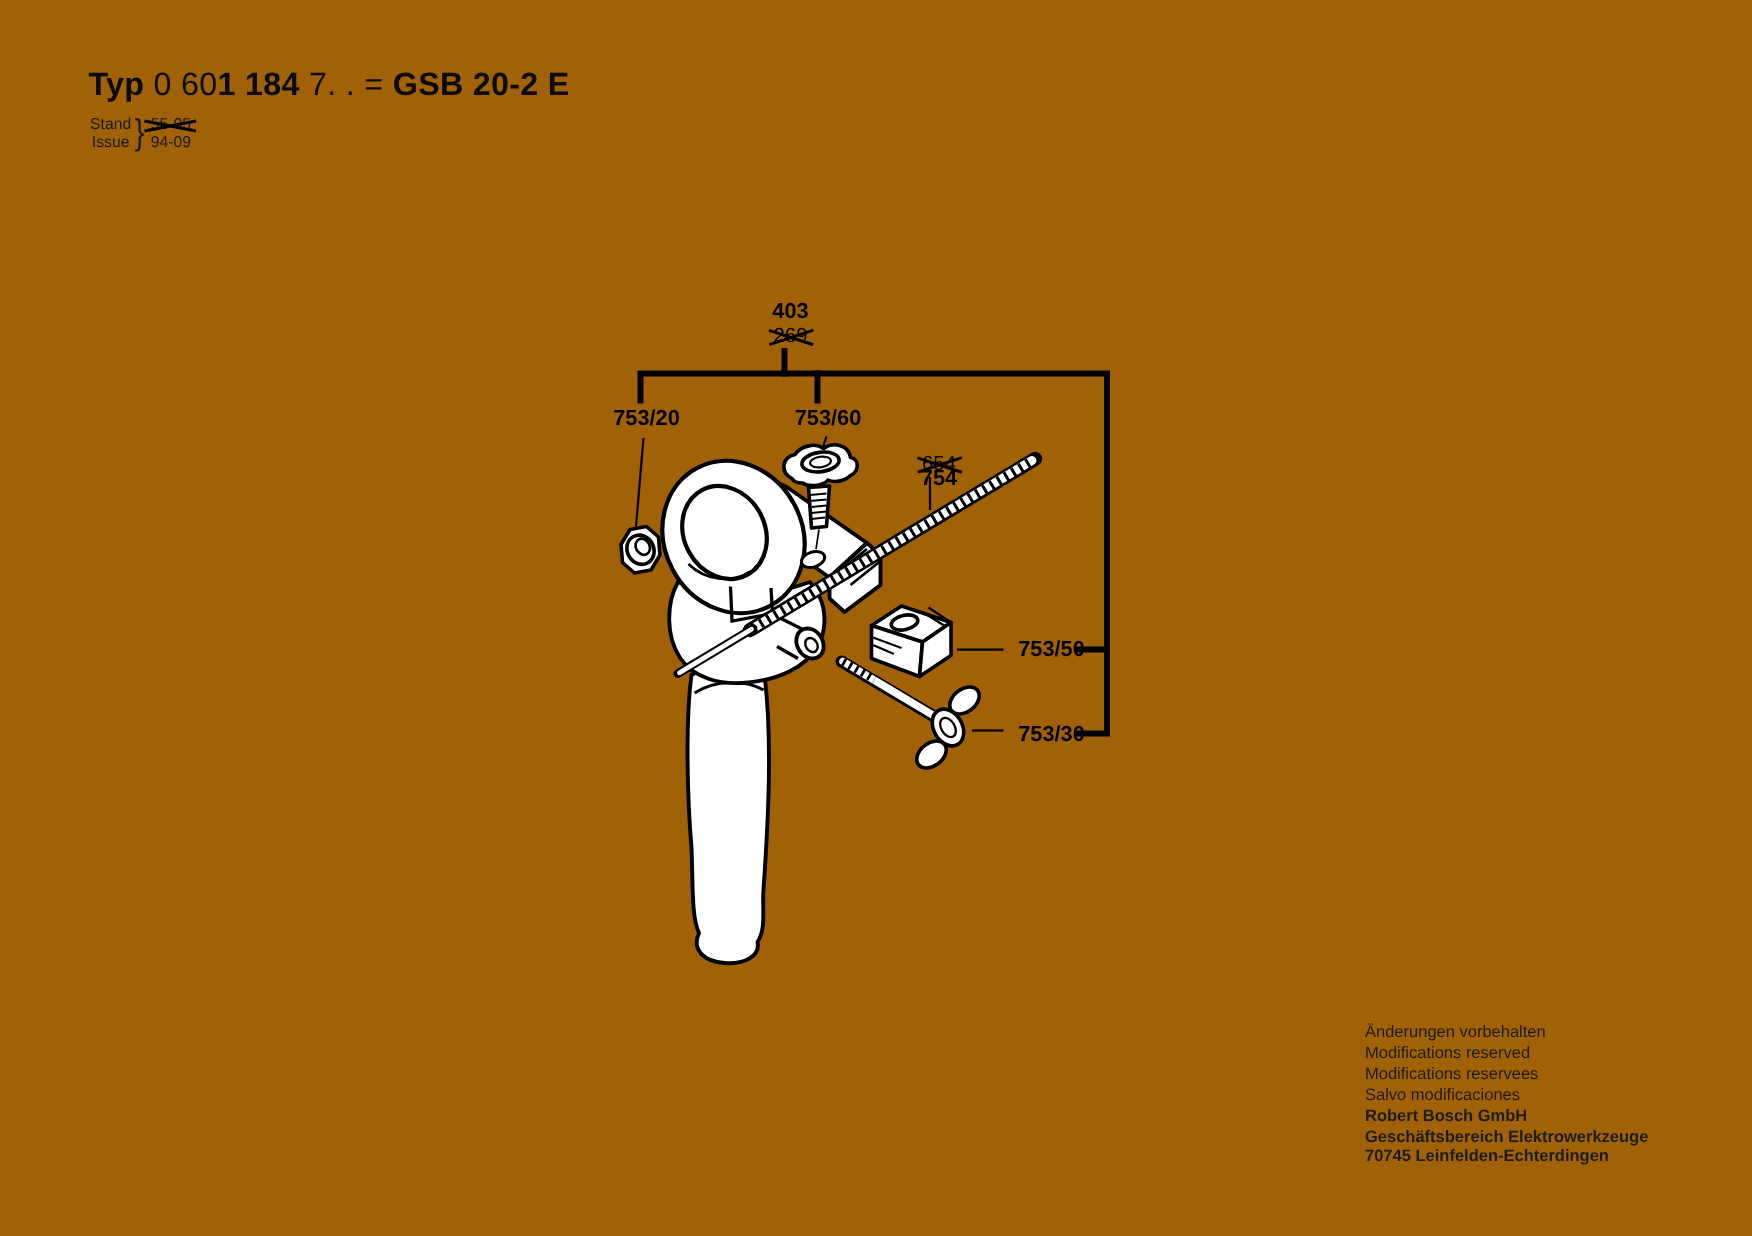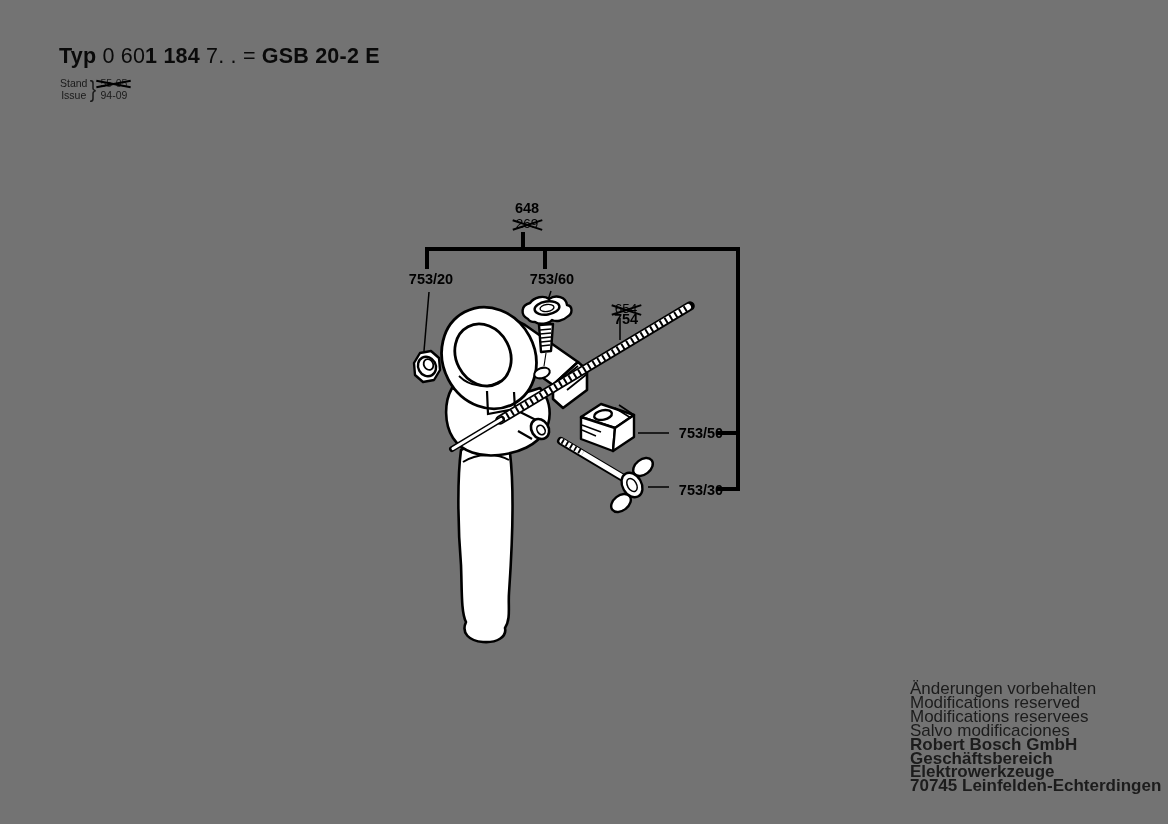--- a/index.html
+++ b/index.html
@@ -1,16 +1,16 @@
 <!DOCTYPE html>
 <html><head>
 <meta charset="utf-8">
 <style>
   html,body{margin:0;padding:0;background:#ffffff;}
-  .page{position:relative;width:1168px;height:824px;background:#737373;overflow:hidden;
+  .page{position:relative;width:1168px;height:824px;background:#a16207;overflow:hidden;
         font-family:"Liberation Sans","DejaVu Sans",sans-serif;color:#000;}
   
   .title{position:absolute;left:59px;top:44px;font-size:21.5px;white-space:pre;
          letter-spacing:0.2px;color:#0a0a0a;}
   .title .b{font-weight:700;}
   .issue-block{position:absolute;left:60px;top:77px;display:flex;align-items:stretch;
                font-size:10.5px;line-height:12px;color:#1a1a1a;}
   .issue-block .labels{text-align:center;}
   .issue-block .brace{font-size:24px;line-height:24px;font-weight:400;margin:0 3px 0 2px;
                       transform:scaleX(0.8);}
@@ -19,21 +19,21 @@
   .crossed::before,.crossed::after{content:"";position:absolute;left:-4px;right:-4px;
       top:50%;height:1.6px;background:#000;}
   .crossed::before{transform:rotate(18deg);}
   .crossed::after{transform:rotate(-18deg);}
   .crossed-wide::before{transform:rotate(11deg);}
   .crossed-wide::after{transform:rotate(-11deg);}
   
   .plabel{position:absolute;font-size:14.5px;font-weight:700;color:#000;text-align:center;}
   .plabel.reg{font-weight:400;font-size:13.5px;}
   
-  .footer{position:absolute;left:910px;top:682px;font-size:17px;line-height:13.9px;color:#1c1c1c;}
+  .footer{position:absolute;left:910px;top:682px;font-size:11px;line-height:13.9px;color:#1c1c1c;}
   .footer .bold{font-weight:700;}
   svg{position:absolute;left:0;top:0;}
 </style>
 </head>
 <body>
 
 <div class="page">
 
   <div class="title"><span class="b">Typ </span><span>0 60</span><span class="b">1 184</span><span> 7. . = </span><span class="b">GSB 20-2 E</span></div>
 
@@ -129,21 +129,21 @@
       <path d="M453,448.5 L501,419.5" stroke="#fff" stroke-width="3.2" stroke-linecap="round"></path>
     </g>
 
     <g stroke="#000" stroke-width="2.4" fill="#fff" stroke-linejoin="round">
       <path d="M414,363 L420,353 L431,351 L439,358 L440,370 L434,380 L423,382 L415,375 Z"></path>
       <ellipse cx="427" cy="366.5" rx="8.8" ry="10" transform="rotate(-28 427 366.5)"></ellipse>
       <ellipse cx="428.5" cy="364.5" rx="4.6" ry="5.6" transform="rotate(-28 428.5 364.5)" fill="none" stroke-width="1.8"></ellipse>
     </g>
   </svg>
 
-  <div class="plabel" style="left:503px;top:200px;width:48px;">648</div>
+  <div class="plabel" style="left:503px;top:200px;width:48px;">403</div>
   <div class="plabel reg" style="left:503px;top:216px;width:48px;"><span class="crossed">269</span></div>
   <div class="plabel" style="left:398px;top:271px;width:66px;">753/20</div>
   <div class="plabel" style="left:519px;top:271px;width:66px;">753/60</div>
   <div class="plabel" style="left:602px;top:285px;width:48px;margin-top:26px;">754</div>
   <div class="plabel reg" style="left:603px;top:301px;width:46px;"><span class="crossed">654</span></div>
   <div class="plabel" style="left:672px;top:425px;width:58px;">753/50</div>
   <div class="plabel" style="left:672px;top:482px;width:58px;">753/30</div>
 
   <div class="footer">
     <div>Änderungen vorbehalten</div>

